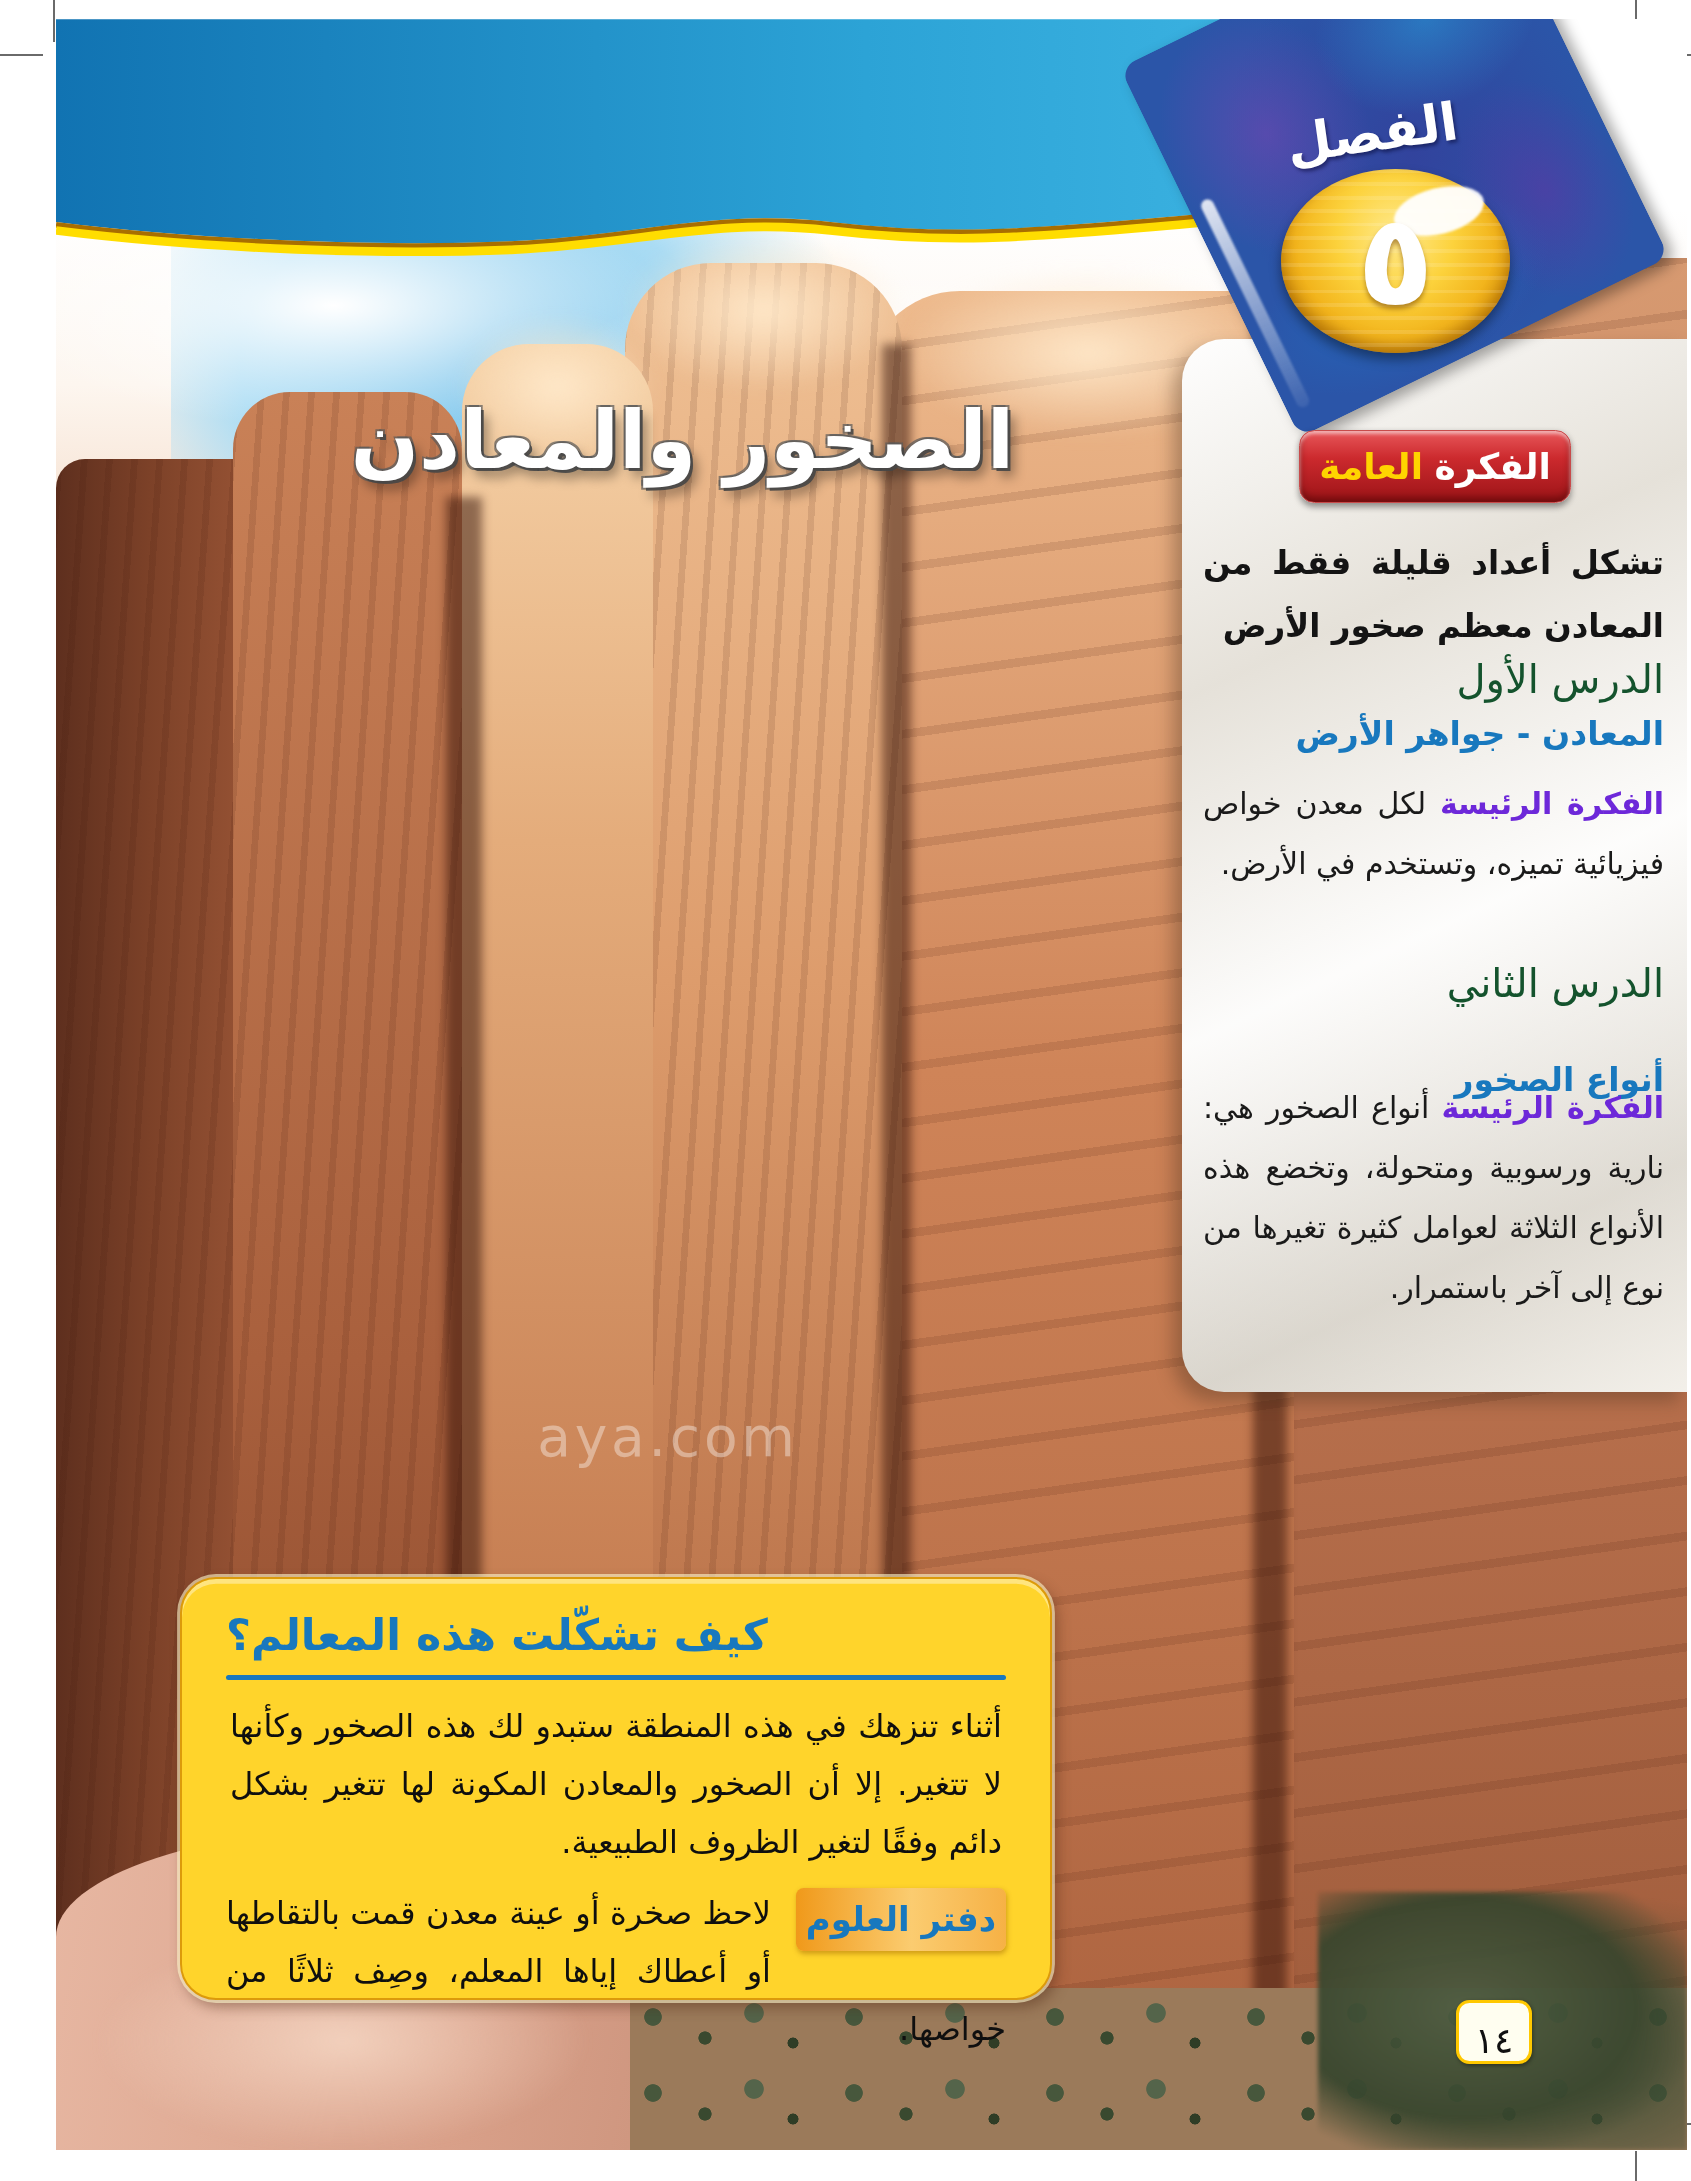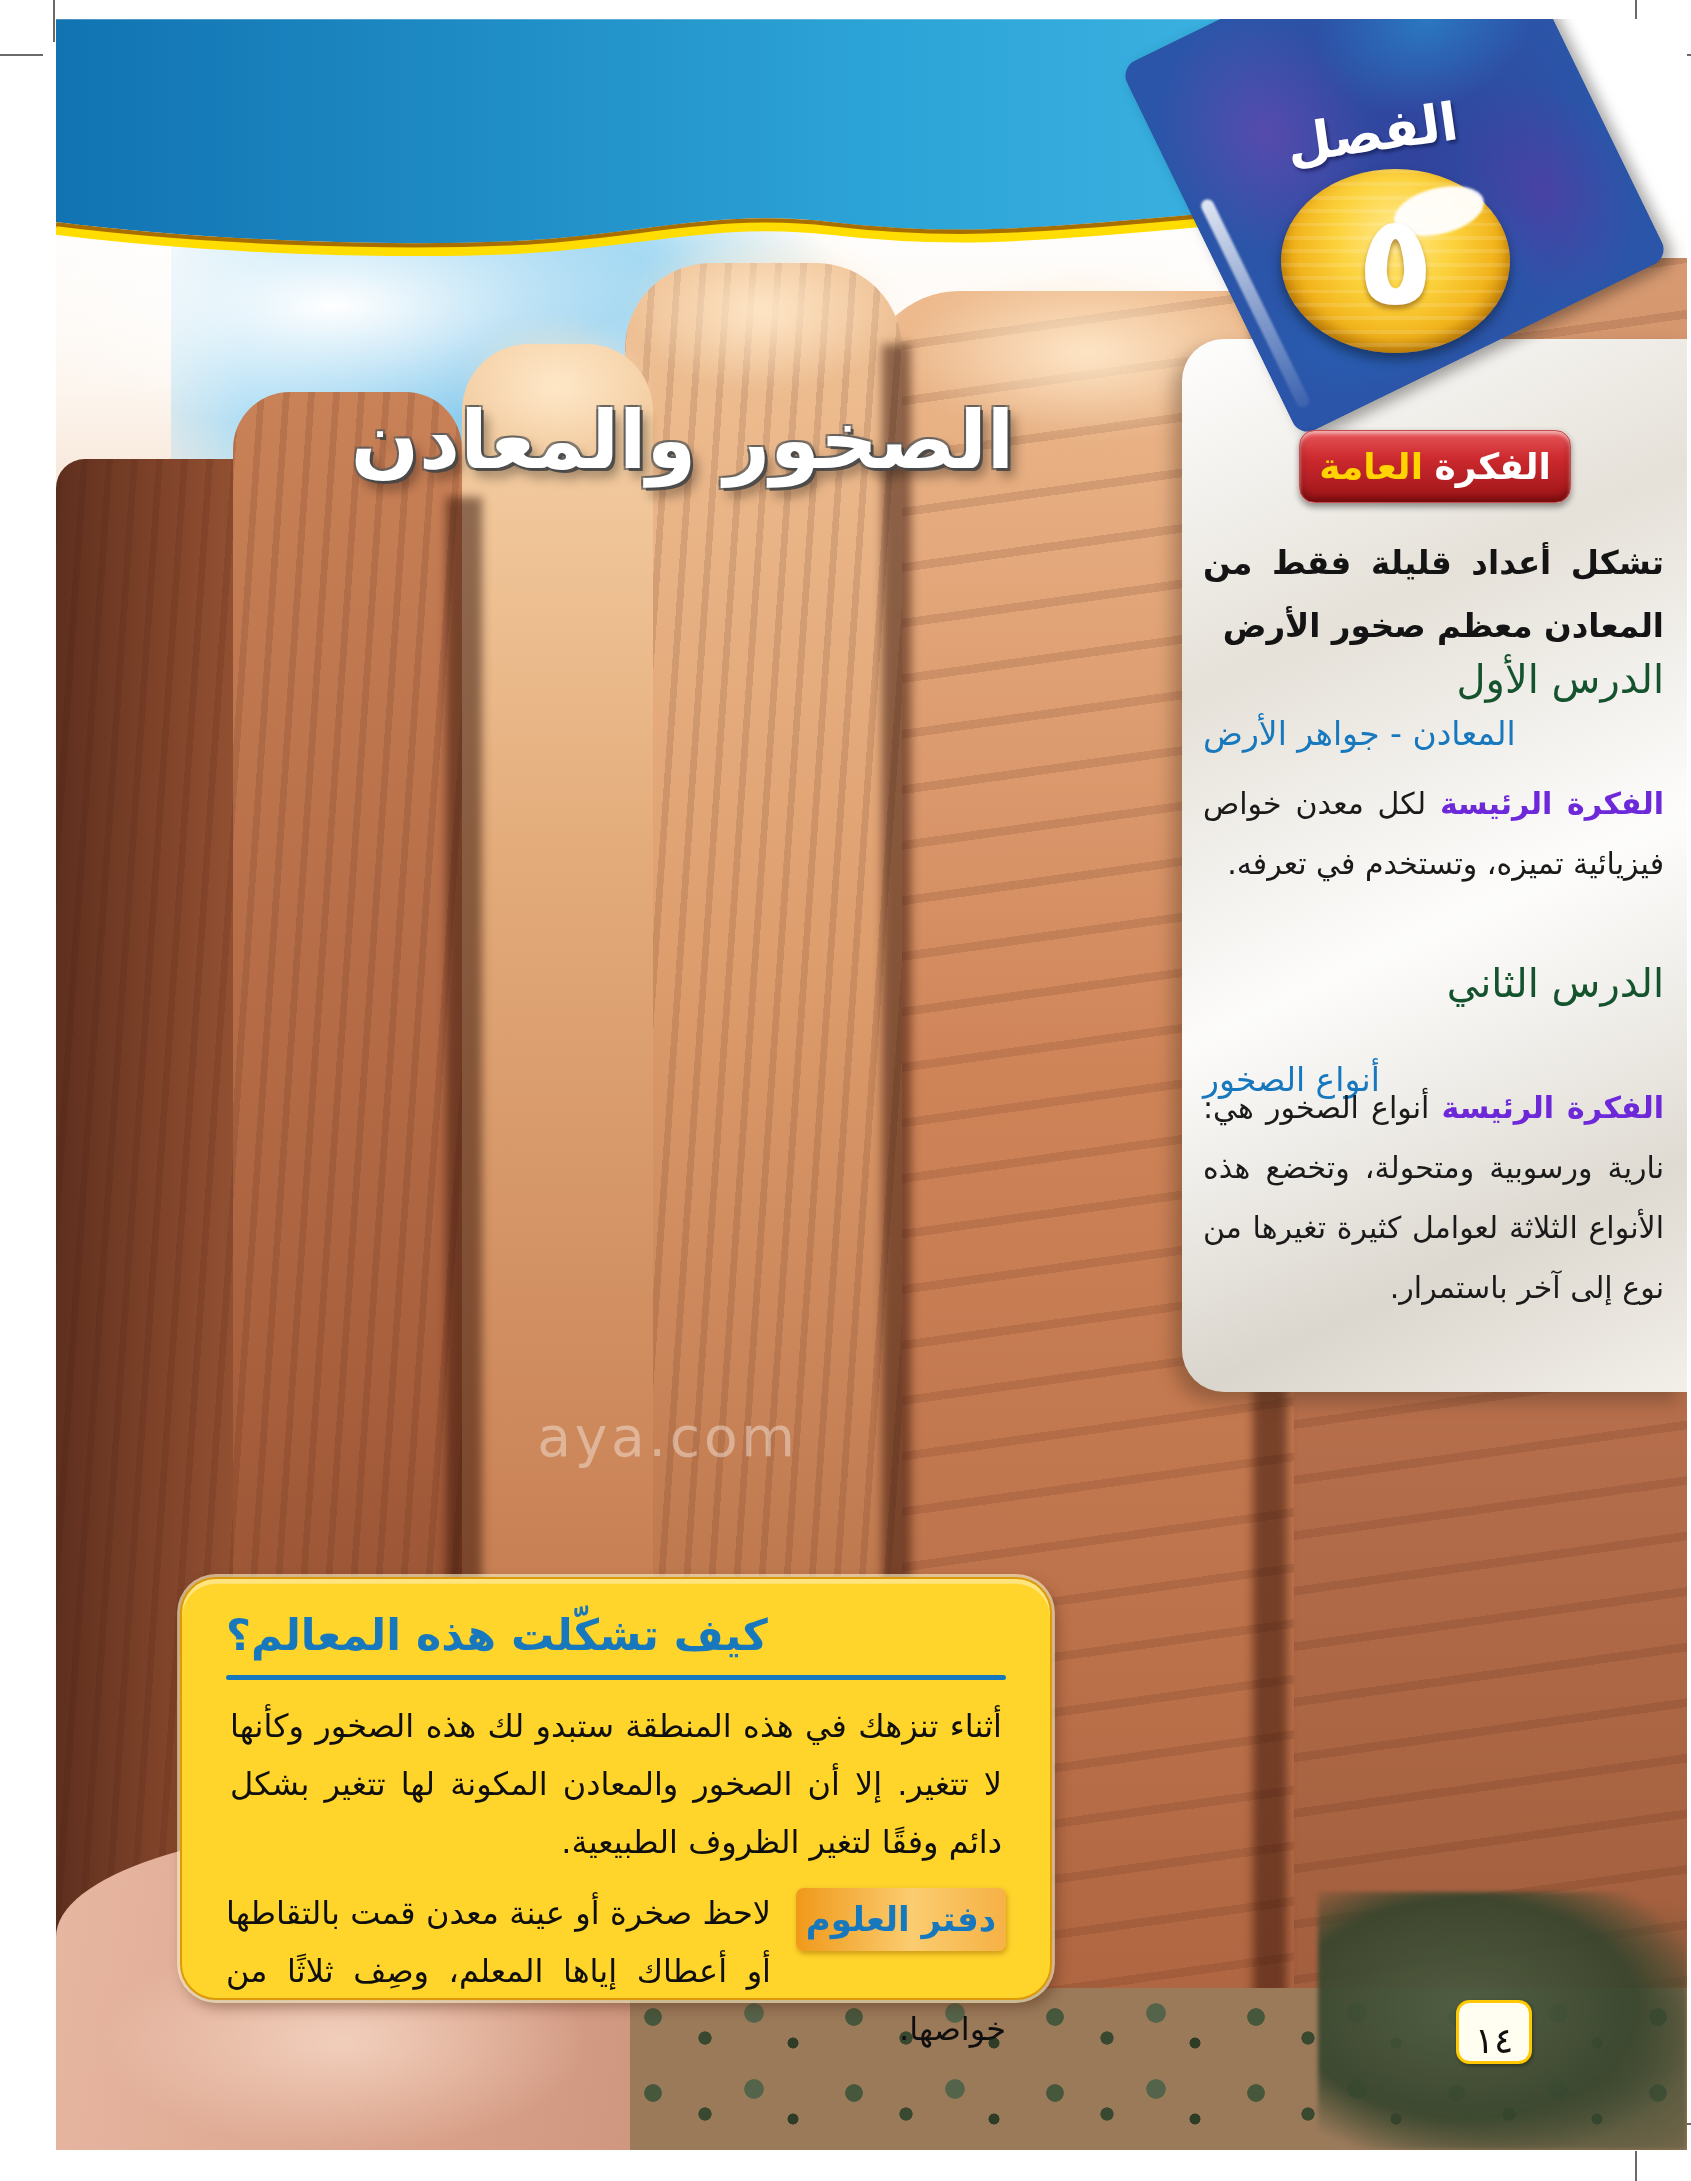--- a/index.html
+++ b/index.html
@@ -90,21 +90,21 @@
      border-radius:15.3px;display:flex;align-items:center;justify-content:center;gap:11.5px;direction:rtl;
      background:linear-gradient(180deg,#e8575a 0%,#cc2a2e 38%,#9c1417 100%);
      border:1.9px solid #c84b4b;
      box-shadow:0 3.8px 6.7px rgba(0,0,0,0.4),inset 0 2.9px 3.8px rgba(255,255,255,0.55),inset 0 -4.8px 7.6px rgba(60,0,0,0.45);
      font-size:36px;font-weight:bold;}
   .gi-badge .w1{color:#ffffff;}
   .gi-badge .w2{color:#ffd400;}
   .sb-text{position:absolute;left:1147px;width:461px;direction:rtl;z-index:6;color:#141414;}
   .gi-text{top:513px;font-size:32.5px;font-weight:bold;line-height:63px;text-align:justify;}
   .lesson-h{font-size:40px;font-weight:normal;color:#14532d;}
-  .lesson-s{font-size:33px;font-weight:normal;color:#1878be;text-align:left;}
+  .lesson-s{font-size:33px;font-weight:bold;color:#1878be;text-align:right;}
   .lesson-b{font-size:30px;line-height:60px;text-align:justify;color:#1a1a1a;}
   .lesson-b .lead{font-weight:bold;color:#6d28d9;}
   .l1h{top:637px;} .l1s{top:695px;} .l1b{top:755px;}
   .l2h{top:941px;} .l2s{top:1041px;} .l2b{top:1059px;}
 
   
   .book{position:absolute;left:1133px;top:-62px;width:411px;height:411px;z-index:6;
      transform:rotate(-26deg);border-radius:17px;
      background-color:#2b55a8;
      background-image:radial-gradient(closest-side at 25% 30%,rgba(120,70,180,0.55),rgba(0,0,0,0) 100%),
@@ -224,21 +224,21 @@
       <span class="w1">الفكرة</span>
       <span class="w2">العامة</span>
     </div>
 
     <div class="sb-text gi-text">تشكل أعداد قليلة فقط من المعادن معظم صخور الأرض</div>
 
     <div class="sb-text lesson-h l1h">الدرس الأول</div>
     <div class="sb-text lesson-s l1s">المعادن - جواهر الأرض</div>
     <div class="sb-text lesson-b l1b">
       <span class="lead">الفكرة الرئيسة</span>
-      <span>لكل معدن خواص فيزيائية تميزه، وتستخدم في تعرفه.</span>
+      <span>لكل معدن خواص فيزيائية تميزه، وتستخدم في الأرض.</span>
     </div>
 
     <div class="sb-text lesson-h l2h">الدرس الثاني</div>
     <div class="sb-text lesson-s l2s">أنواع الصخور</div>
     <div class="sb-text lesson-b l2b">
       <span class="lead">الفكرة الرئيسة</span>
       <span>أنواع الصخور هي: نارية ورسوبية ومتحولة، وتخضع هذه الأنواع الثلاثة لعوامل كثيرة تغيرها من نوع إلى آخر باستمرار.</span>
     </div>
 
     <div class="book">

